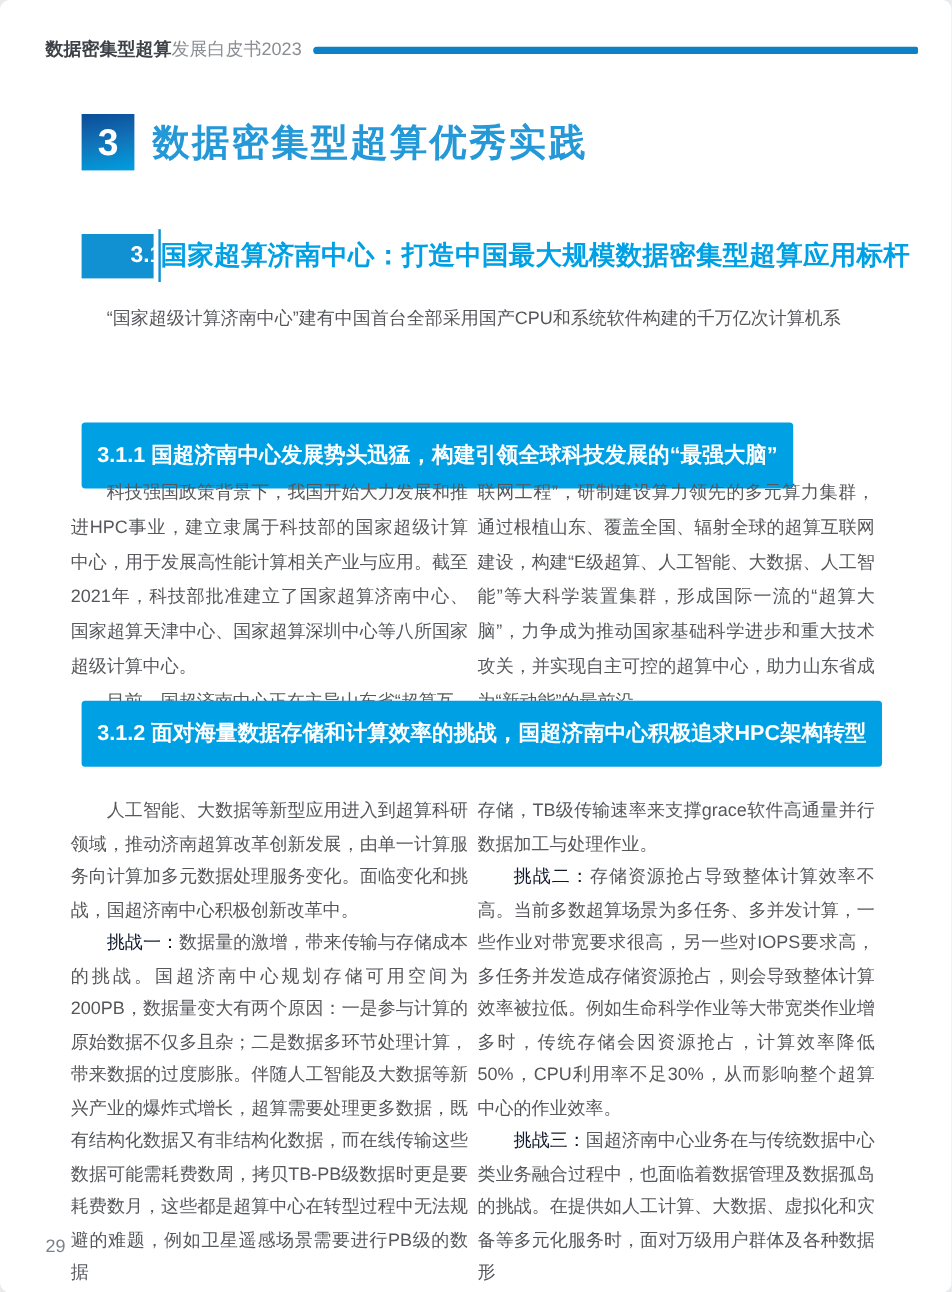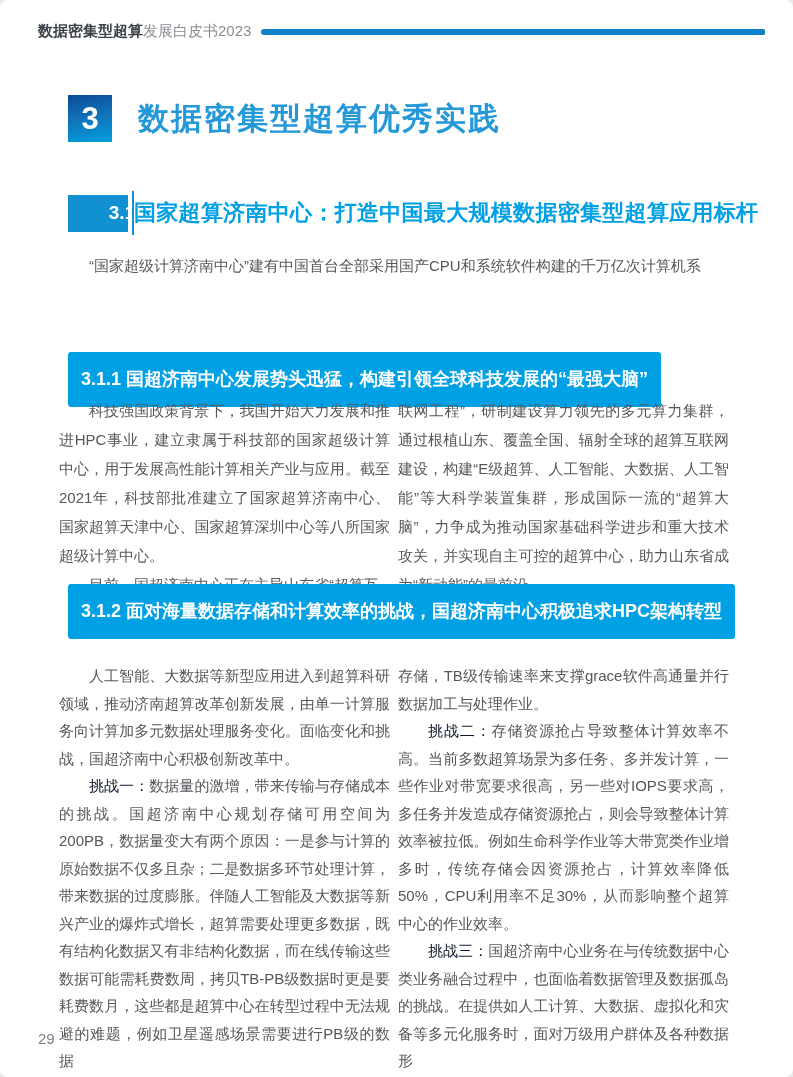--- a/index.html
+++ b/index.html
@@ -12,21 +12,21 @@
     height: 1077px;
     margin: 0 auto;
     background: #ffffff;
     border-radius: 8px;
     overflow: hidden;
   }
 
   
   .header {
     position: absolute;
-    top: 22px; left: 38px; right: 28px;
+    top: 32px; left: 38px; right: 28px;
     display: flex;
     align-items: center;
   }
   .header-title { font-size: 15px; white-space: nowrap; }
   .header-title .bold { font-weight: bold; color: #3d4249; }
   .header-title .rest { color: #8a8d92; }
   .header-line {
     flex: 1;
     height: 6px;
     margin-left: 10px;
@@ -43,21 +43,21 @@
   }
   .chapter-num {
     width: 44px; height: 47px;
     background: linear-gradient(170deg, #0b4c97 0%, #1173b8 48%, #009fe0 100%);
     color: #ffffff;
     font-size: 31px;
     font-weight: bold;
     display: flex; align-items: center; justify-content: center;
   }
   .chapter-title {
-    margin-left: 26px;
+    margin-left: 15px;
     font-size: 31px;
     font-weight: bold;
     color: #2598d8;
     letter-spacing: 2px;
     white-space: nowrap;
   }
 
   
   .section31 {
     position: absolute;

